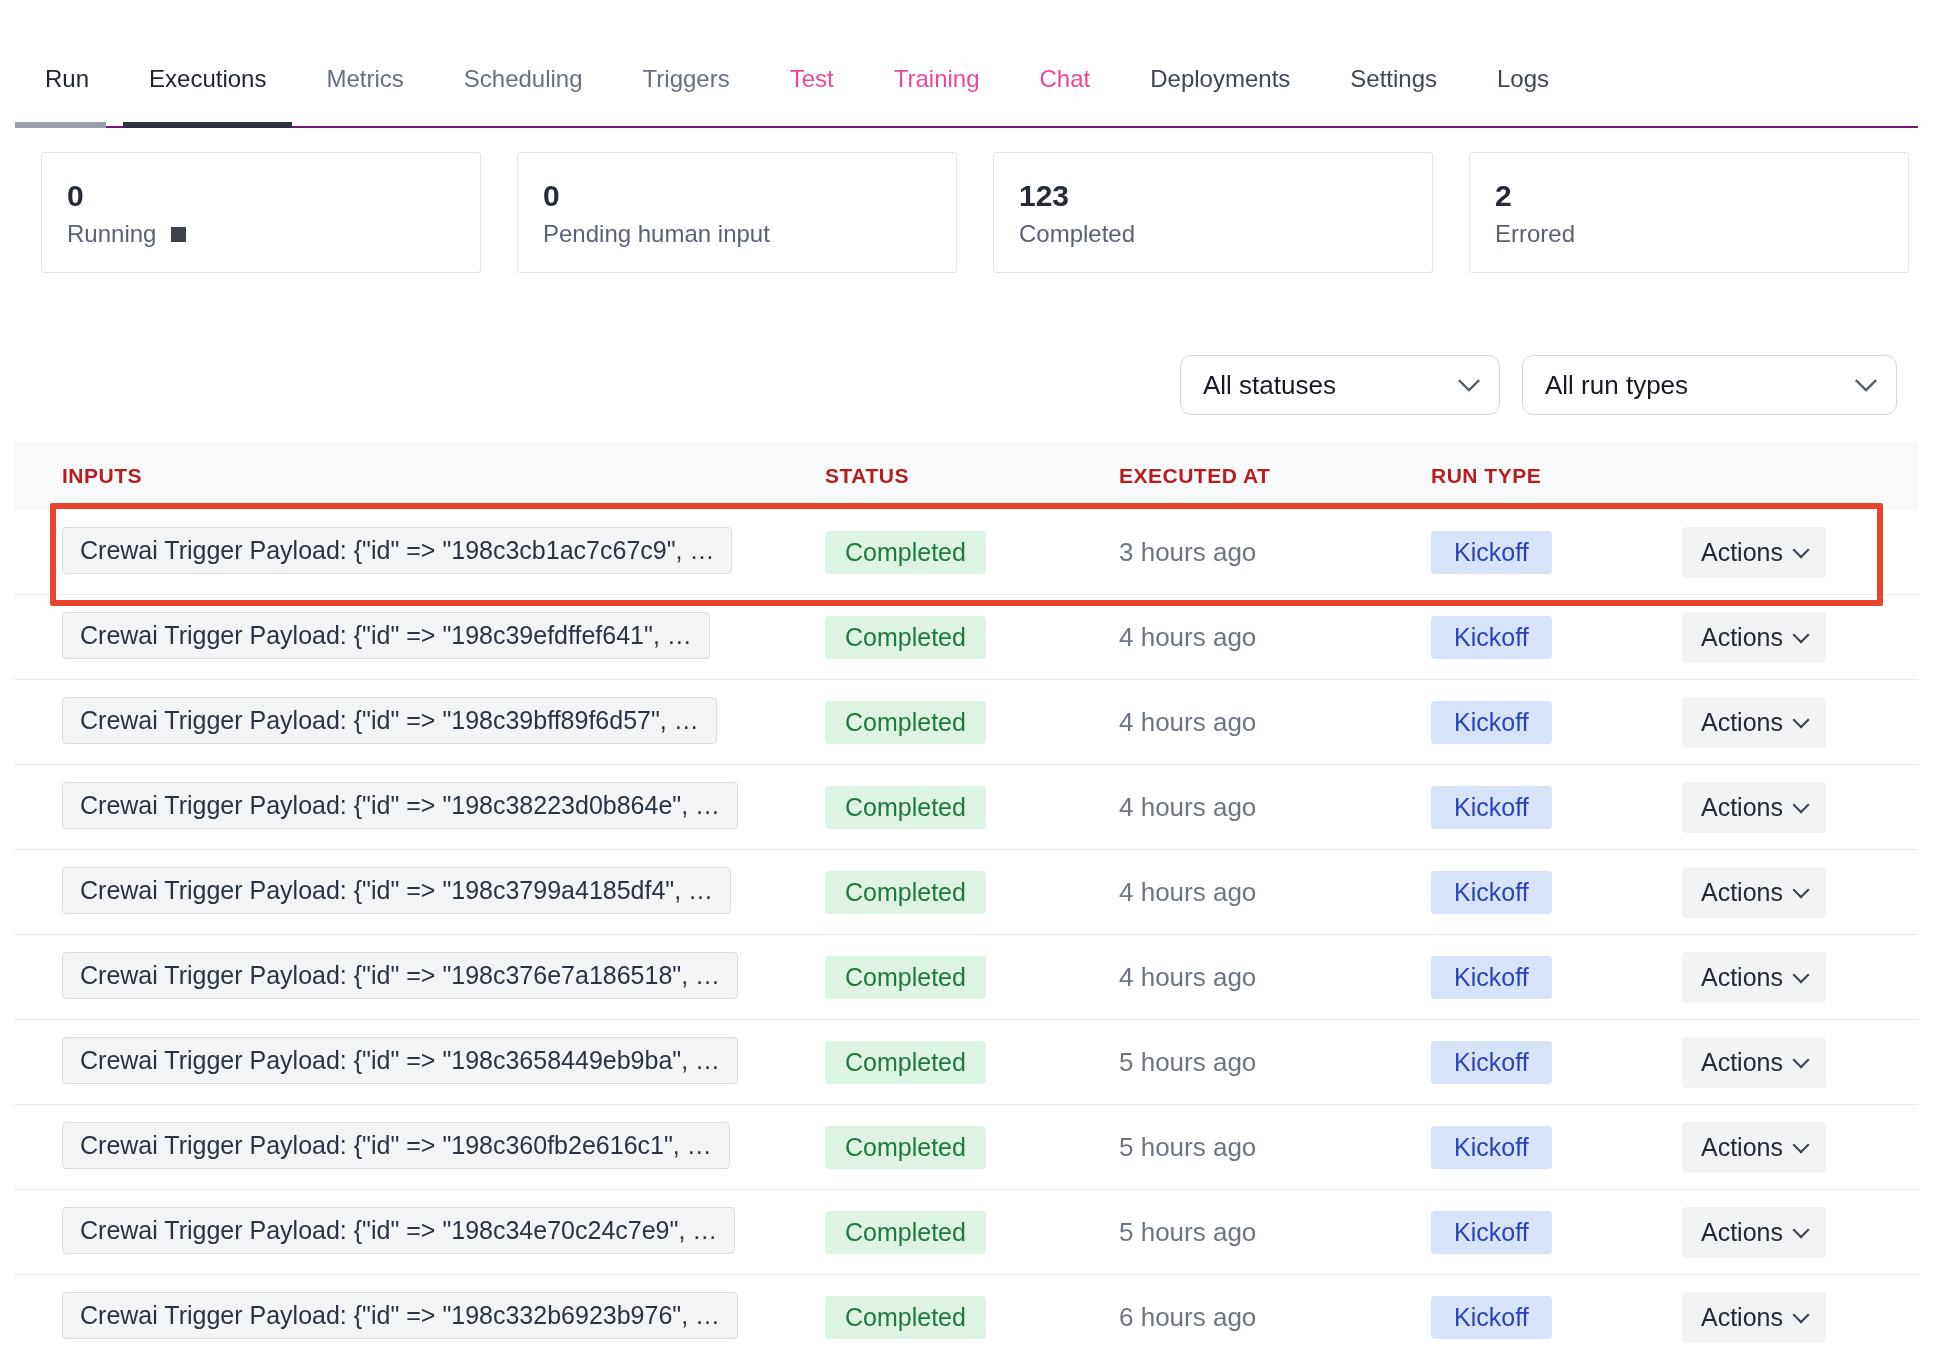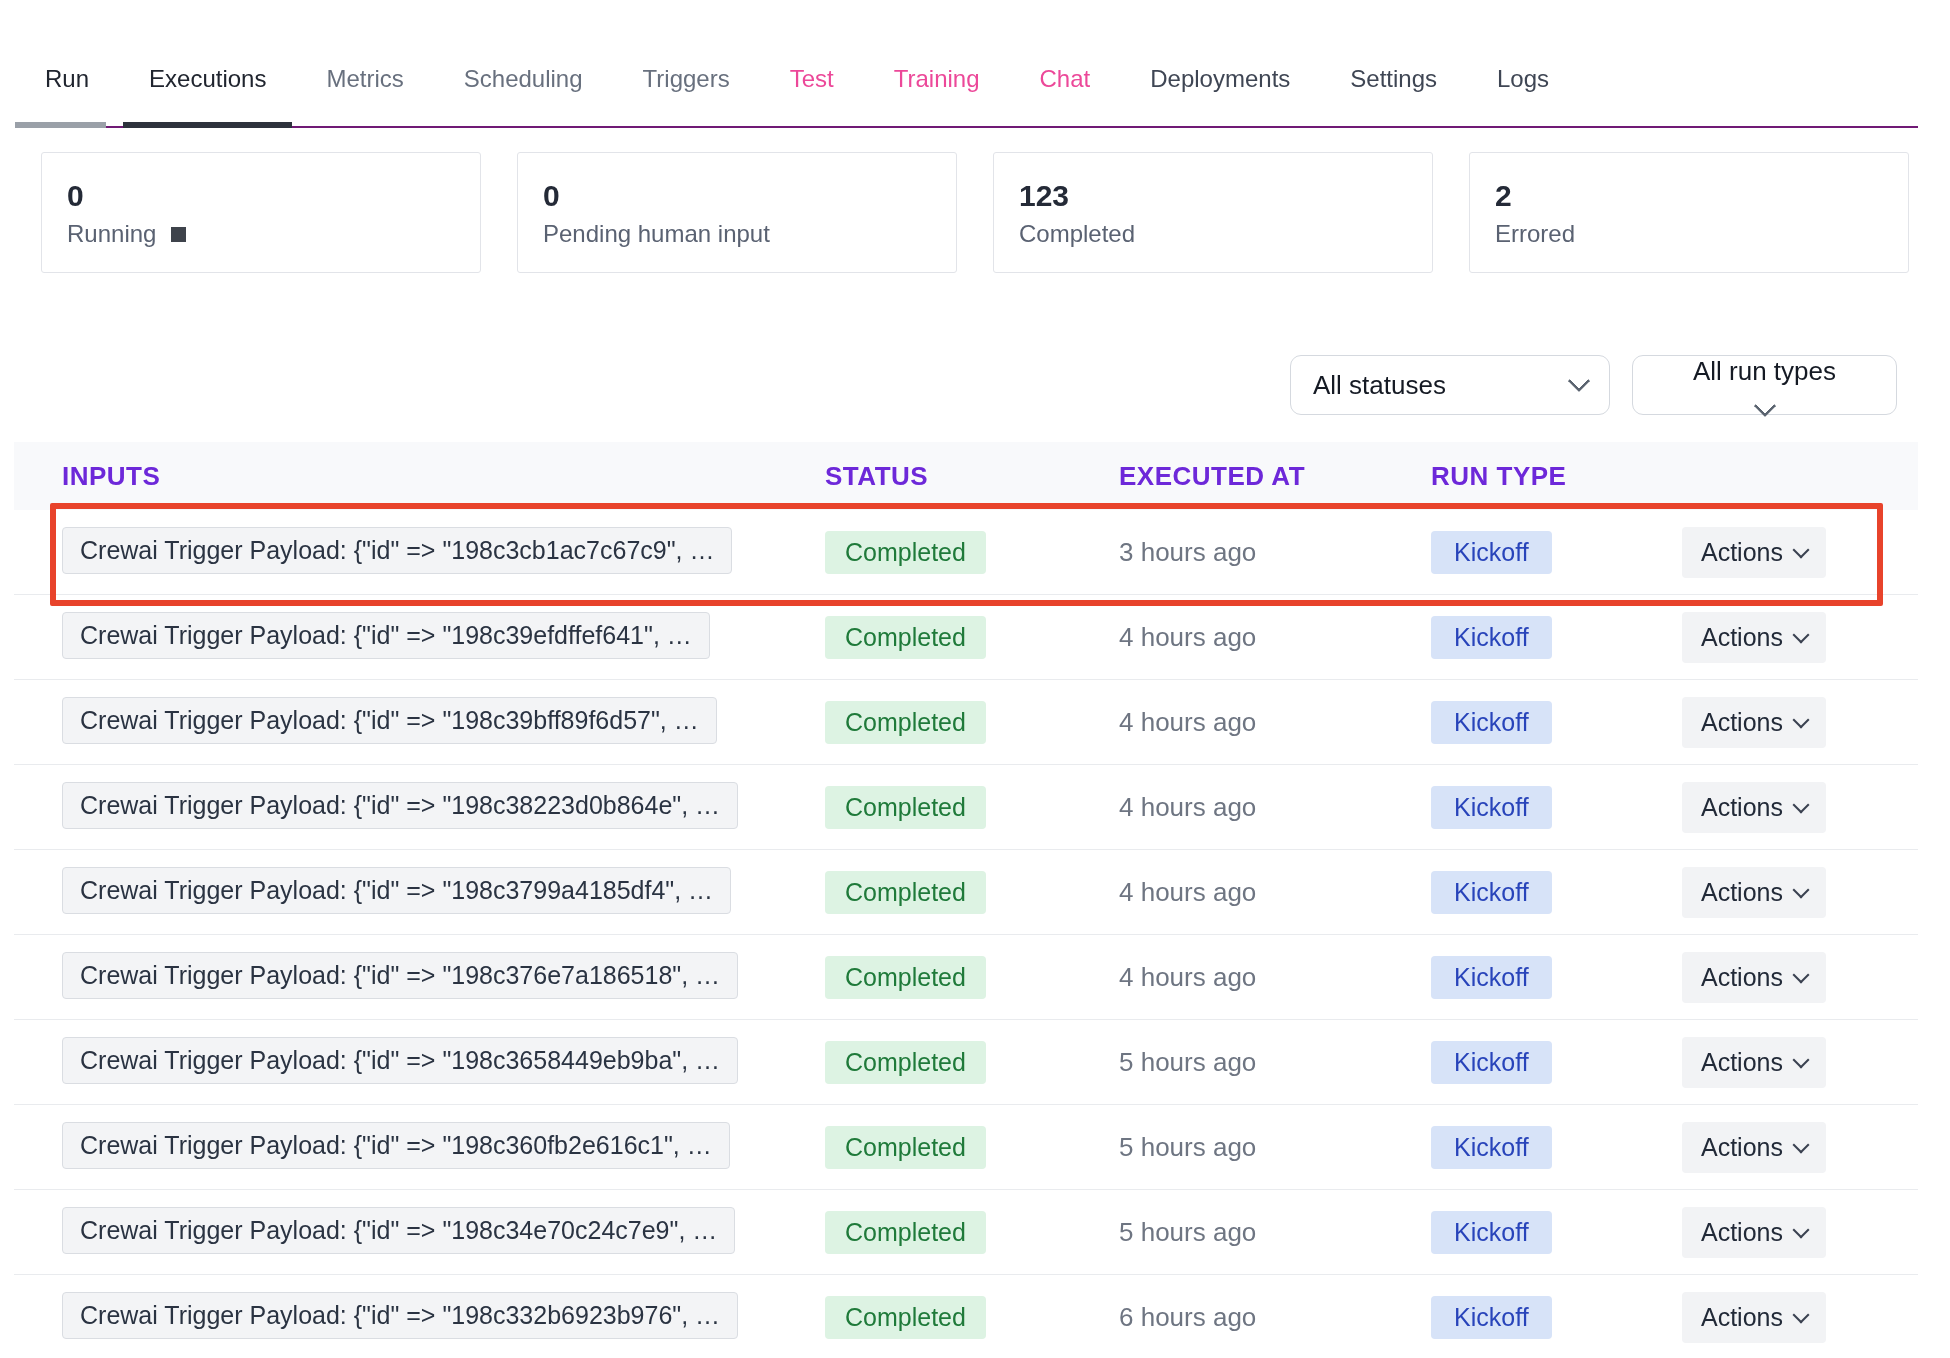--- a/index.html
+++ b/index.html
@@ -36,35 +36,35 @@
   .stop-icon{display:inline-block;width:15px;height:15px;background:#3e434b;margin-left:15px;}
 
   
   .filters{display:flex;justify-content:flex-end;gap:22px;margin:82px 53px 0 0;}
   .select{
     box-sizing:border-box;height:60px;border:1px solid #d5d9df;border-radius:11px;
     display:flex;align-items:center;justify-content:space-between;
     padding:0 22px;font-size:26px;color:#151a24;cursor:pointer;background:#fff;
   }
   .select-statuses{width:320px;}
-  .select-runtypes{width:265px;flex-direction:column;}
+  .select-runtypes{width:375px;}
   .chev{
     width:13px;height:13px;border-right:3px solid #5b6470;border-bottom:3px solid #5b6470;
     transform:rotate(45deg);margin-top:-8px;border-radius:1px;
   }
 
   
   .table{position:relative;margin:27px 0 0 14px;width:1904px;}
   .thead,.trow{
     display:grid;grid-template-columns:811px 294px 312px 251px 1fr;
     align-items:center;
   }
   .thead{height:68px;background:#f8f9fb;}
   .thead > div{
-    font-size:26px;font-weight:700;color:#6d28d9;letter-spacing:.5px;text-transform:uppercase;
+    font-size:21px;font-weight:700;color:#b91c1c;letter-spacing:.5px;text-transform:uppercase;
   }
   .cell-inputs{padding-left:48px;}
   .trow{height:84px;border-bottom:1px solid #e9ebee;background:#fff;cursor:pointer;}
   .pill{
     display:inline-block;max-width:700px;box-sizing:border-box;
     background:#f3f4f6;border:1px solid #dadde2;border-radius:4px;
     padding:8px 17px;font-size:25px;color:#2a3342;white-space:nowrap;
     overflow:hidden;text-overflow:ellipsis;
   }
   .badge-status{

